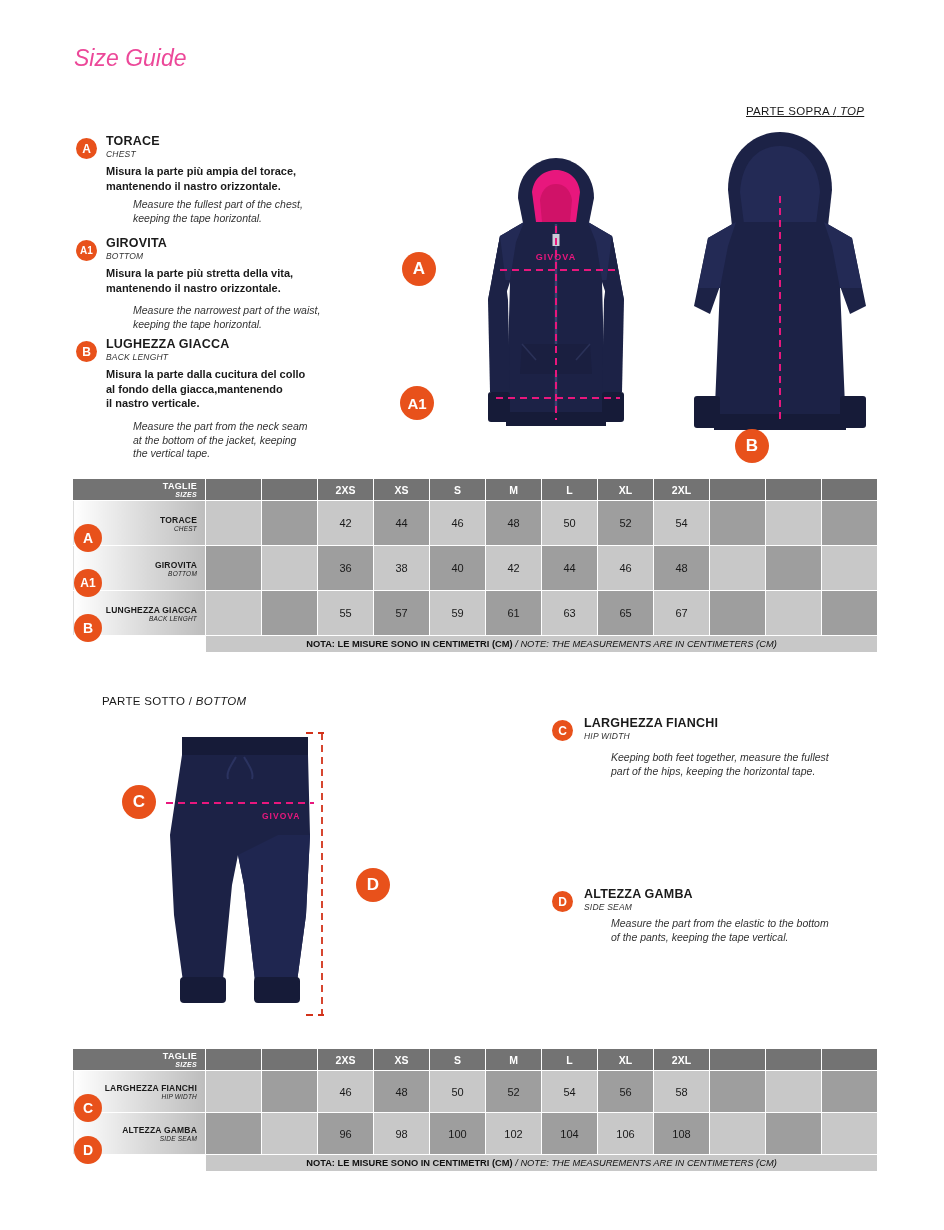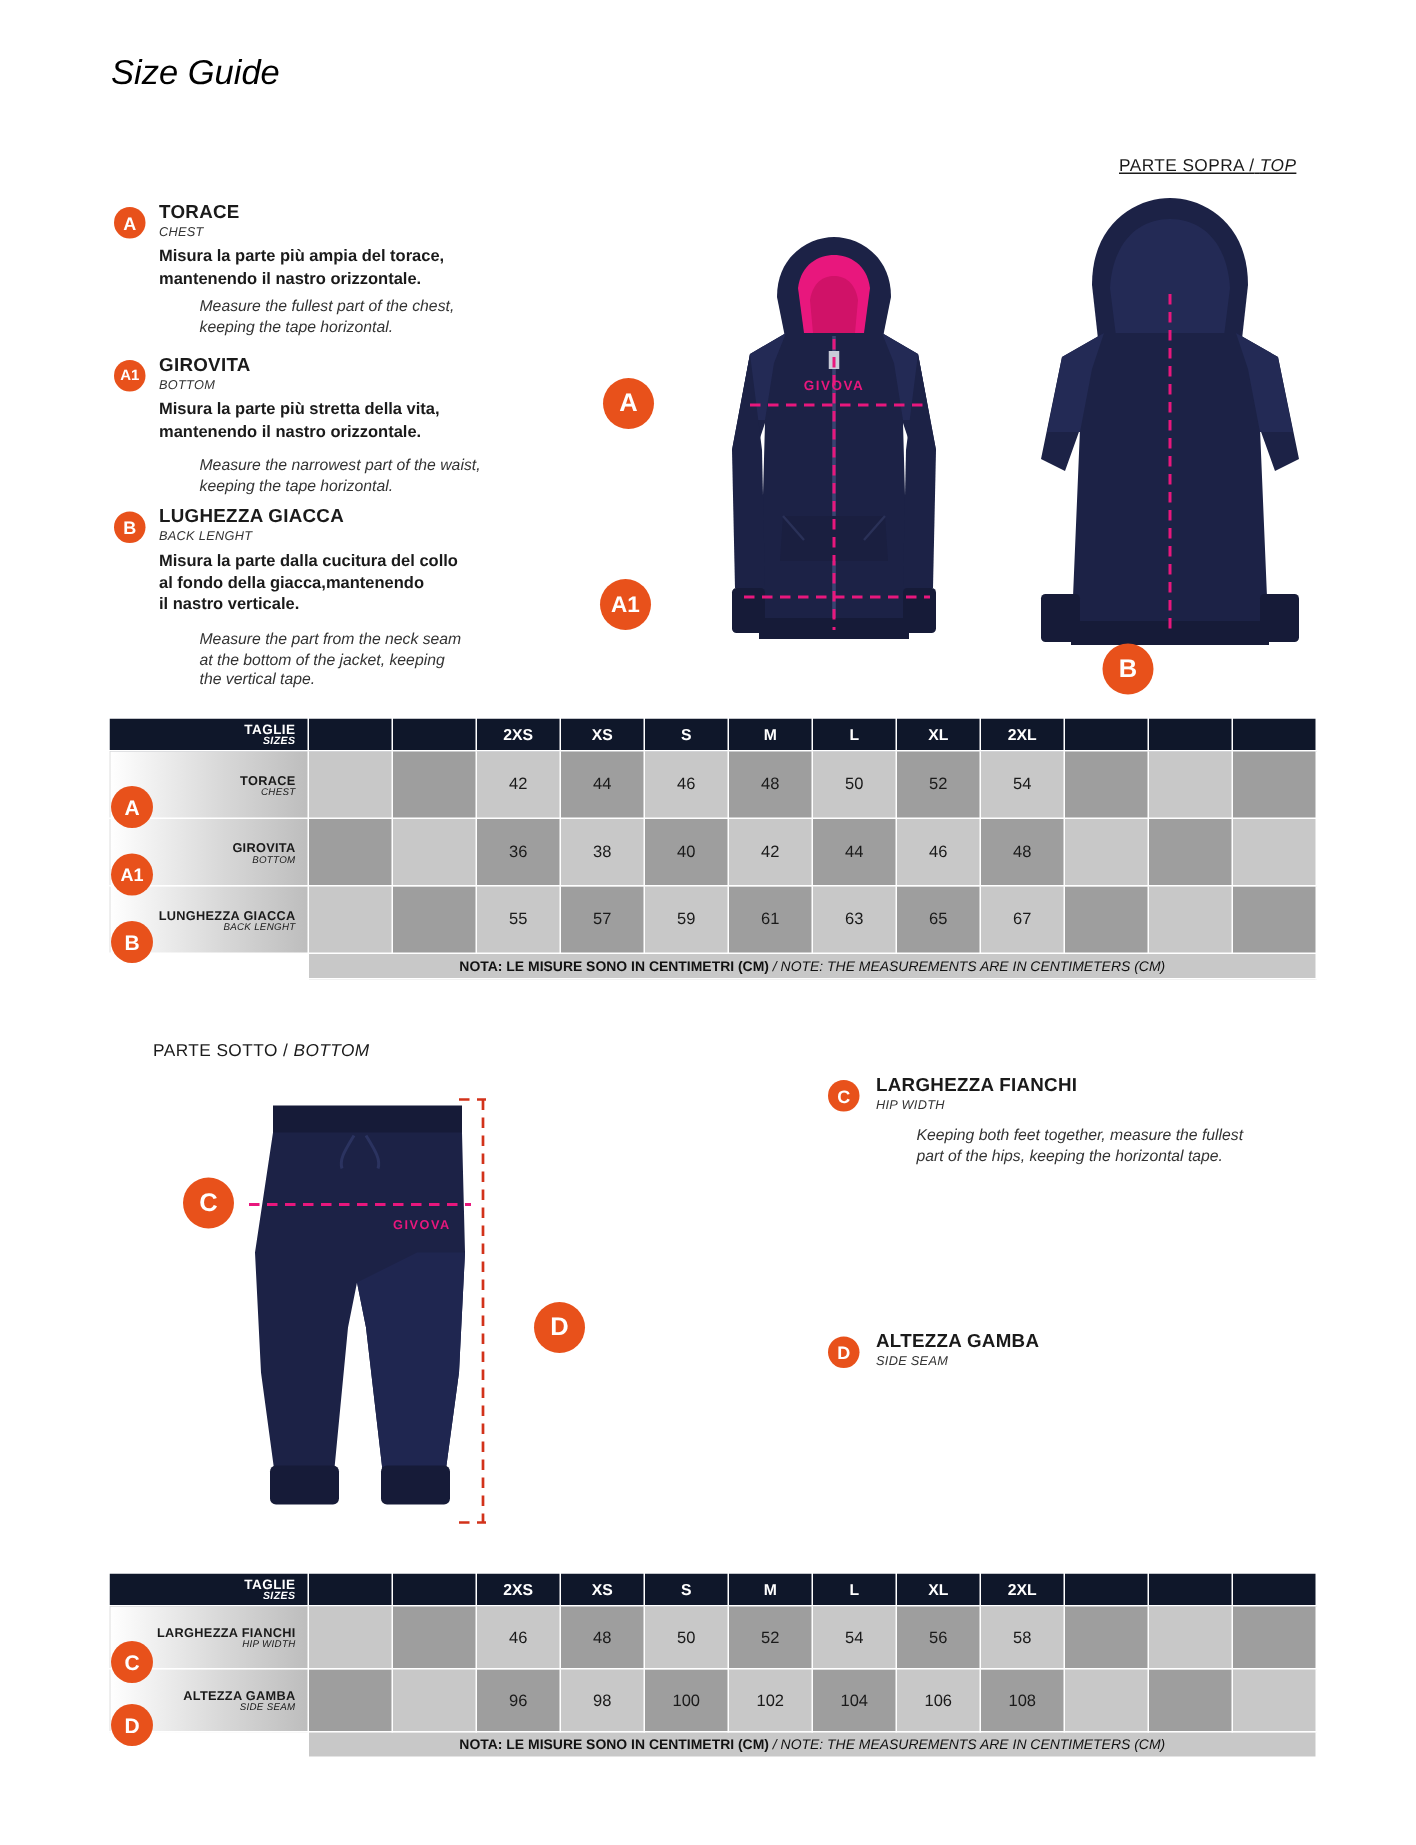--- a/index.html
+++ b/index.html
@@ -15,22 +15,22 @@
   }
   .page { position: relative; width: 944px; height: 1230px; }
 
   
   .title-block { position:absolute; left:74px; top:30px; }
   .title-main {
     font-size: 27px; font-weight: bold; letter-spacing: -0.2px;
     color:#1a1a1a; line-height: 1.12;
   }
   .title-sub {
-    font-size: 23px; font-style: italic; color:#000000; line-height: 1.15;
-    margin-top: 5px;
+    font-size: 23px; font-style: italic; color:#ec4899; line-height: 1.15;
+    margin-top: 15px;
   }
 
   
   .badge {
     position:absolute;
     background:#e8511b; color:#fff; border-radius:50%;
     display:flex; align-items:center; justify-content:center;
     font-weight:bold; font-family:"Liberation Sans", sans-serif;
   }
   .badge.sm { width:21px; height:21px; font-size:12px; }
@@ -44,21 +44,21 @@
   .legend-body-it { font-size:11px; font-weight:bold; line-height:1.32; margin-top:5px; color:#1a1a1a;}
   .legend-body-en { font-size:10.5px; font-style:italic; line-height:1.33; margin-top:5px; color:#333;margin-left:27px;}
 
   
   .caption { position:absolute; font-size:11.5px; color:#1a1a1a; letter-spacing:.3px; }
   .caption i { font-style:italic; }
 
   
   .sizetable { position:absolute; border-collapse:collapse; table-layout:fixed; }
   .sizetable td, .sizetable th { padding:0; border:1px solid #ffffff; }
-  .hdr-orange { background:#0f172a; color:#fff; }
+  .hdr-orange { background:#737373; color:#fff; }
   .hdr-label { text-align:right; padding-right:8px !important; }
   .hdr-label .t1 { font-size:9px; font-weight:bold; letter-spacing:.3px; }
   .hdr-label .t2 { font-size:7px; font-style:italic; letter-spacing:.3px; }
   .hdr-size { text-align:center; font-size:10.5px; font-weight:bold; }
   .rowlabel {
     background: linear-gradient(to right, #ffffff 0%, #d9d9d9 55%, #bdbdbd 100%);
     text-align:right; padding-right:8px !important; color:#1a1a1a;
   }
   .rowlabel .t1 { font-size:8.5px; font-weight:bold; letter-spacing:.2px; }
   .rowlabel .t2 { font-size:6.5px; font-style:italic; letter-spacing:.2px; }
@@ -346,20 +346,22 @@
     <div class="legend-body-en" style="white-space:pre-line; margin-top:10px;">Keeping both feet together, measure the fullest
 part of the hips, keeping the horizontal tape.</div>
   </div>
 
   <div class="badge sm" style="left:552px; top:891px;">
     <span>D</span>
   </div>
   <div class="legend-item" style="left:584px; top:887px; width:290px;">
     <div class="legend-title">ALTEZZA GAMBA</div>
     <div class="legend-sub">SIDE SEAM</div>
+    <div class="legend-body-en" style="white-space:pre-line;">Measure the part from the elastic to the bottom
+of the pants, keeping the tape vertical.</div>
   </div>
 
   <table class="sizetable" style="left:72px; top:1048px; width:800px;">
     <colgroup>
       <col style="width:133px">
       <col style="width:56px">
         <col style="width:56px">
         <col style="width:56px">
         <col style="width:56px">
       <col style="width:56px">

